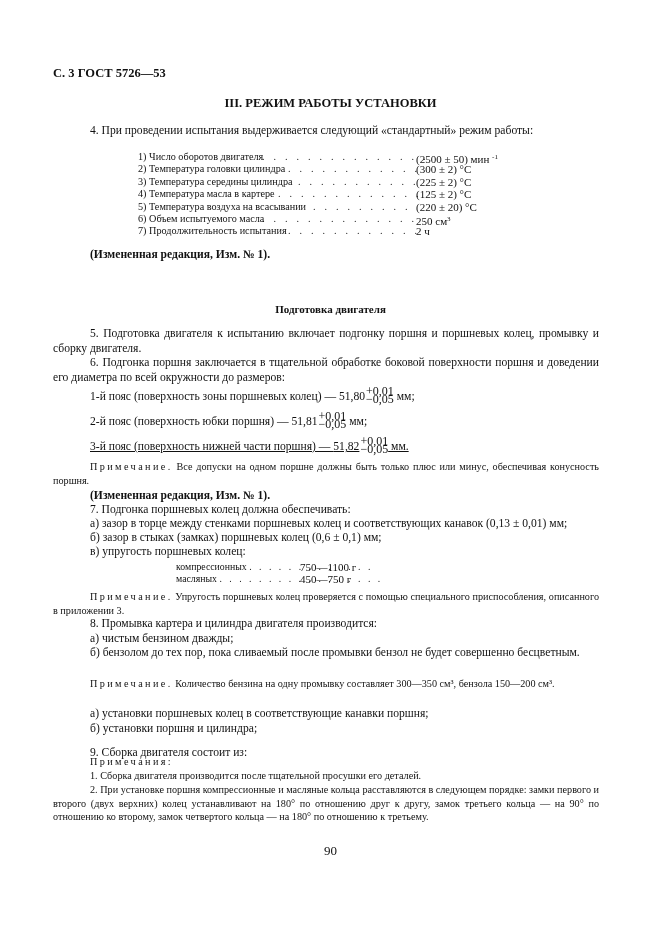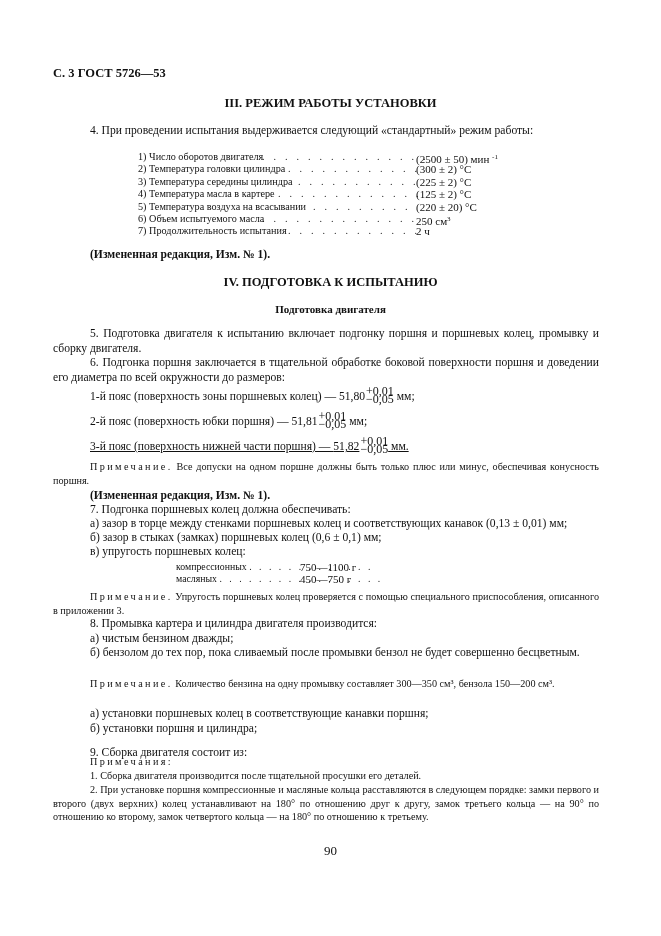--- a/index.html
+++ b/index.html
@@ -73,21 +73,20 @@
       </div>
     <div class="row">
         <span class="lbl">7) Продолжительность испытания</span>
         <span class="dots" style="left:150px">. . . . . . . . . . . .</span>
         <span class="val">2 ч</span>
       </div>
   </div>
 
   <div class="para bold" style="top:248px; left:90px;">(Измененная редакция, Изм. № 1).</div>
 
-  <div class="center h1" style="top:275px;">IV. ПОДГОТОВКА К ИСПЫТАНИЮ</div>
   <div class="center h2" style="top:303px;">Подготовка двигателя</div>
 
   <div class="para ind" style="top:327px;">5. Подготовка двигателя к испытанию включает подгонку поршня и поршневых колец, промывку и сборку двигателя.</div>
   <div class="para ind" style="top:356px;">6. Подгонка поршня заключается в тщательной обработке боковой поверхности поршня и доведении его диаметра по всей окружности до размеров:</div>
 
   <div class="line" style="top:389px;"><span>1-й пояс (поверхность зоны поршневых колец) — </span><span>51,80</span><span class="tol"><span>+0,01</span><span>−0,05</span></span><span> мм;</span></div>
   <div class="line" style="top:414px;"><span>2-й пояс (поверхность юбки поршня) — </span><span>51,81</span><span class="tol"><span>+0,01</span><span>−0,05</span></span><span> мм;</span></div>
   <div class="line" style="top:439px;text-decoration:underline;"><span>3-й пояс (поверхность нижней части поршня) — </span><span>51,82</span><span class="tol"><span>+0,01</span><span>−0,05</span></span><span> мм.</span></div>
 
   <div class="para ind small" style="top:460px;"><span class="spaced">Примечание.</span><span> Все допуски на одном поршне должны быть только плюс или минус, обеспечивая конусность поршня.</span></div>

